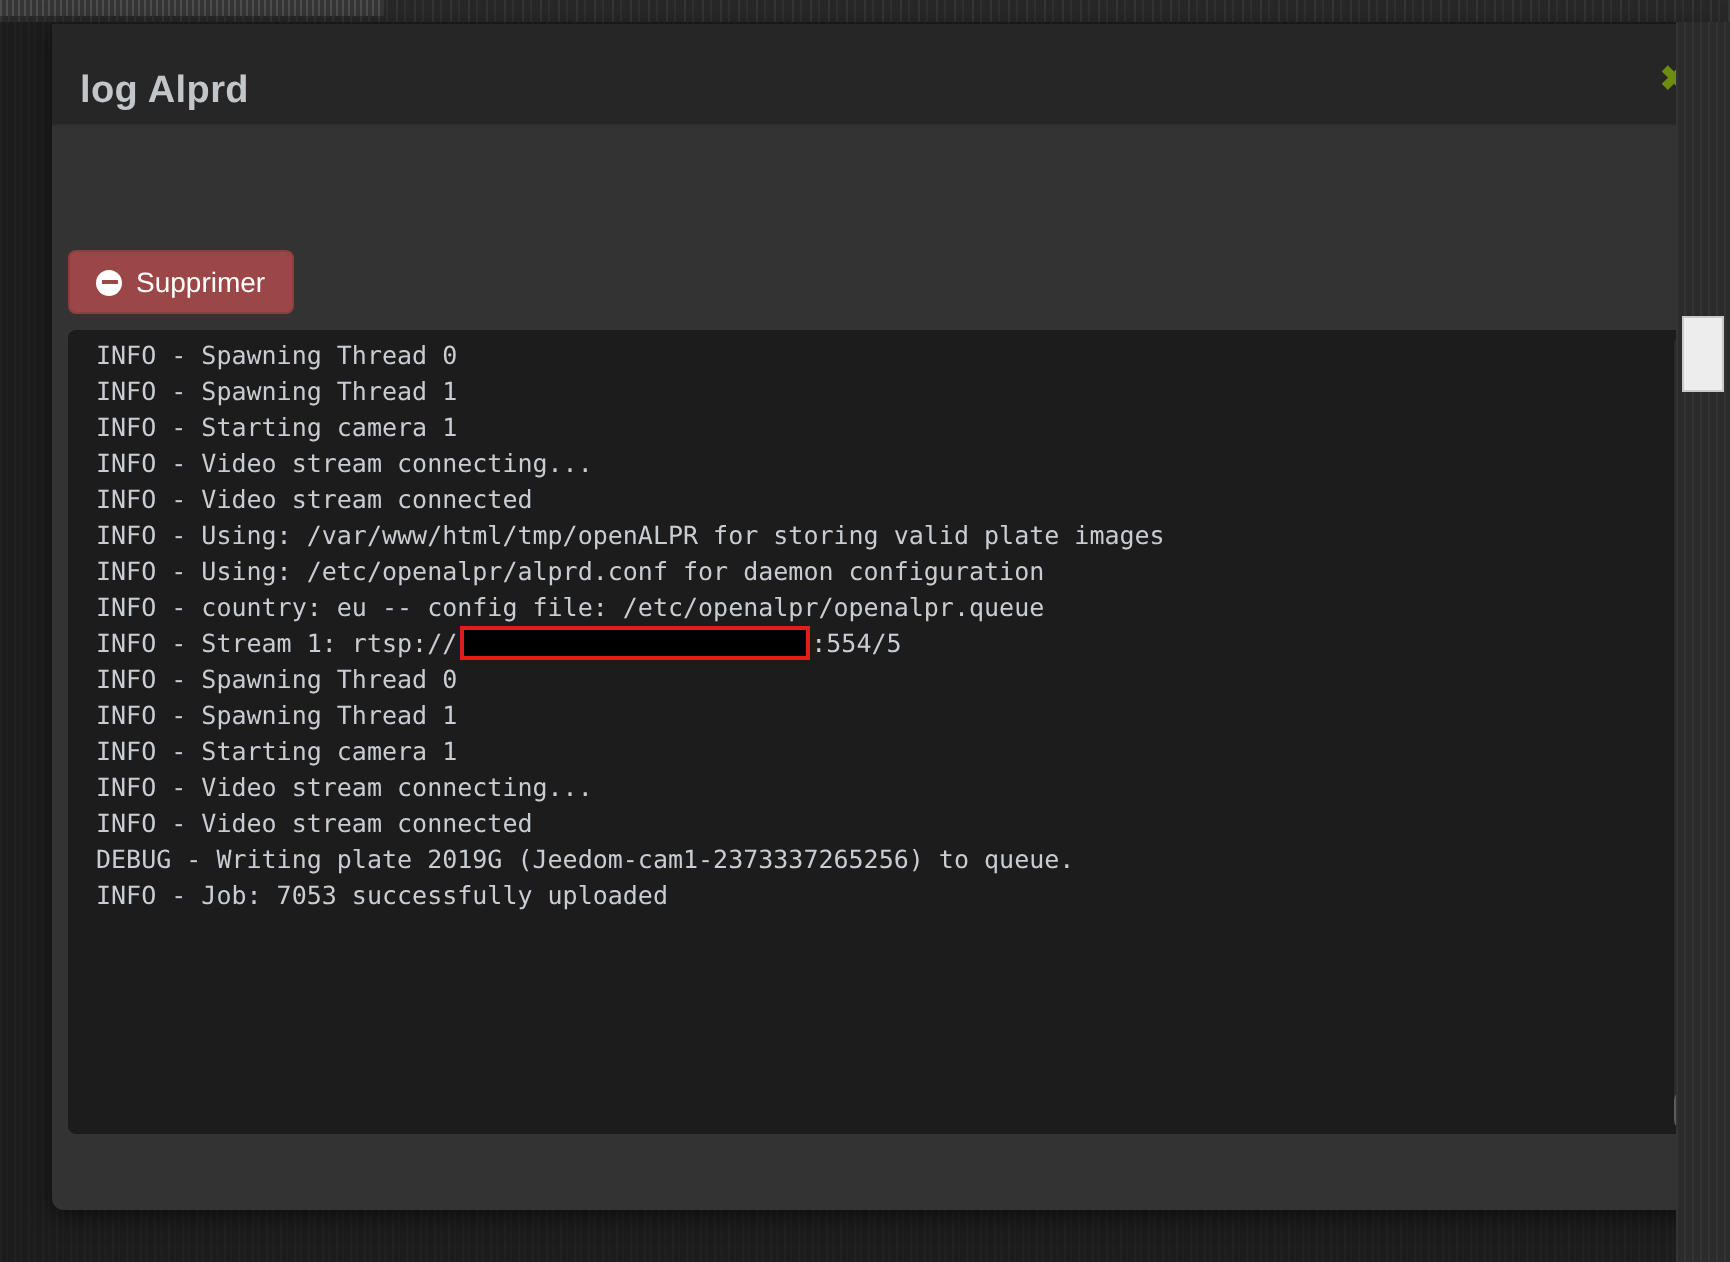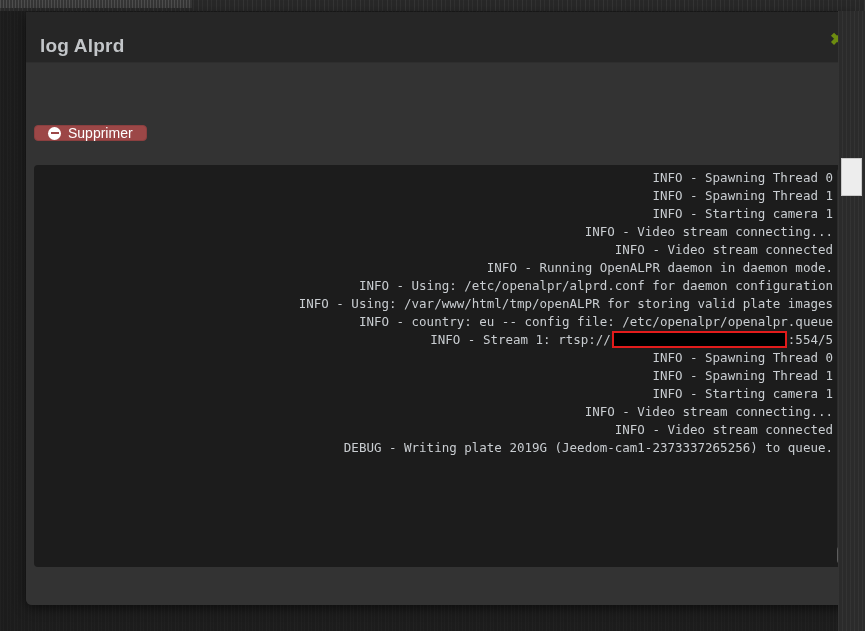--- a/index.html
+++ b/index.html
@@ -122,21 +122,21 @@
   }
 
   
   .btn-supprimer {
     position: absolute;
     left: 8px;
     top: 62px;
     display: inline-flex;
     align-items: center;
     gap: 7px;
-    height: 16px;
+    height: 32px;
     padding: 0 13px;
     background: #9c4747;
     border: 1px solid #8b3f3f;
     border-radius: 4px;
     color: #ffffff;
     font-size: 14px;
     cursor: pointer;
     box-sizing: border-box;
     white-space: nowrap;
   }
@@ -172,21 +172,20 @@
   }
 
   .log-scroll {
     position: absolute;
     left: 0; top: 0;
     width: 816px;
     height: 402px;
     padding: 4px 17px 0 0;
     box-sizing: border-box;
     overflow: hidden;
-    text-align: right;
   }
 
   .log-line {
     position: relative;
     height: 18px;
     line-height: 18px;
     padding-left: 14px;
     font-family: "DejaVu Sans Mono", "Liberation Mono", monospace;
     font-size: 12.5px;
     color: #c9cdd1;
@@ -290,31 +289,31 @@
         <span>Supprimer</span>
       </div>
 
       <div class="log-panel">
         <div class="log-scroll" id="log-scroll">
             <div class="log-line">INFO - Spawning Thread 0</div>
             <div class="log-line">INFO - Spawning Thread 1</div>
             <div class="log-line">INFO - Starting camera 1</div>
             <div class="log-line">INFO - Video stream connecting...</div>
             <div class="log-line">INFO - Video stream connected</div>
-            <div class="log-line">INFO - Running OpenALPR daemon in daemon mode.</div>
+            <div class="log-line">INFO - Using: /var/www/html/tmp/openALPR for storing valid plate images</div>
             <div class="log-line">INFO - Using: /etc/openalpr/alprd.conf for daemon configuration</div>
-            <div class="log-line">INFO - Using: /var/www/html/tmp/openALPR for storing valid plate images</div>
             <div class="log-line">INFO - country: eu -- config file: /etc/openalpr/openalpr.queue</div>
             <div class="log-line"><span>INFO - Stream 1: rtsp://</span><span class="redaction"></span><span>:554/5</span></div>
             <div class="log-line">INFO - Spawning Thread 0</div>
             <div class="log-line">INFO - Spawning Thread 1</div>
             <div class="log-line">INFO - Starting camera 1</div>
             <div class="log-line">INFO - Video stream connecting...</div>
             <div class="log-line">INFO - Video stream connected</div>
             <div class="log-line">DEBUG - Writing plate 2019G (Jeedom-cam1-2373337265256) to queue.</div>
+            <div class="log-line">INFO - Job: 7053 successfully uploaded</div>
           </div>
         <div class="log-scrollbar-track">
           <div class="log-scrollbar-thumb"></div>
         </div>
       </div>
 
       <div class="resize-handle"></div>
 
     </div>
   </div>

